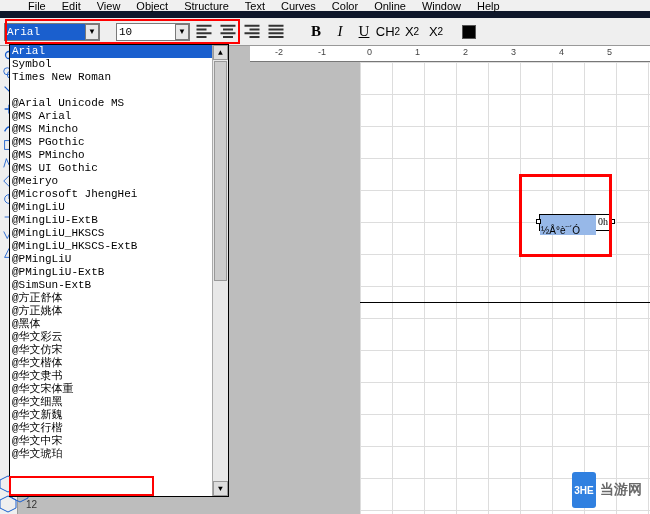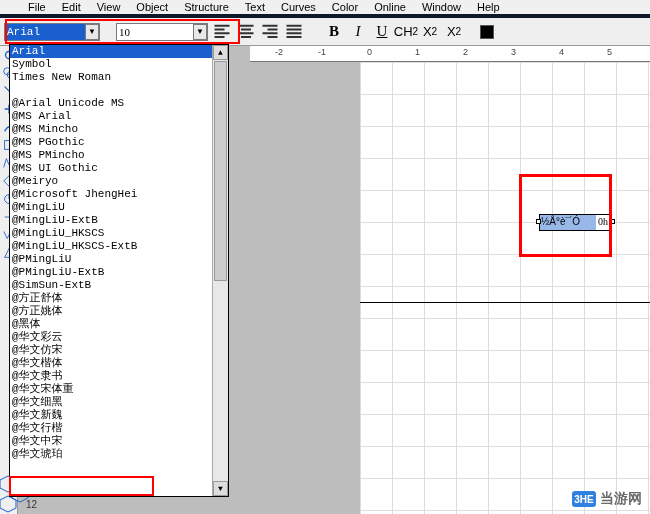--- a/index.html
+++ b/index.html
@@ -11,21 +11,21 @@
       background: #bdbdbd;
       overflow: hidden;
       position: relative;
     }
     .menubar {
       height: 18px;
       background: #f0f0f0;
       display: flex;
       align-items: center;
       padding-left: 20px;
-      border-bottom: 4px solid #0f172a;
+      border-bottom: 7px solid #0f172a;
     }
     .menubar span {
       padding: 0 8px;
       color: #000;
       cursor: pointer;
     }
     .toolbar {
       height: 28px;
       background: #efefef;
       display: flex;
@@ -54,25 +54,25 @@
       width: 14px;
       height: 16px;
       background: #e8e8e8;
       border: 1px solid #7a7a7a;
       display: flex;
       align-items: center;
       justify-content: center;
       font-size: 8px;
     }
     .size-input {
-      width: 92px;
+      width: 74px;
       height: 18px;
       border: 1px solid #7a7a7a;
       background: #fff;
-      font-family: Liberation Serif, serif;
+      font-family: Liberation Mono, monospace;
       font-size: 11px;
       padding: 0 14px 0 2px;
     }
     .size-box { position: relative; }
     .red-box1 {
       position: absolute;
       left: 5px;
       top: 19px;
       width: 235px;
       height: 25px;
@@ -238,21 +238,21 @@
       width: 72px;
       height: 17px;
       background: #fff;
       border: 1px solid #000;
       display: flex;
     }
     .text-obj .sel-t {
       background: #97b8e8;
       color: #000;
       font-size: 10px;
-      padding: 1px 1px;
+      padding: 10px 1px;
       flex: 1;
     }
     .text-obj .plain-t {
       font-size: 10px;
       padding: 1px 2px;
       font-family: Liberation Serif, serif;
     }
     .text-handles .h {
       position: absolute;
       width: 5px; height: 5px;
@@ -275,21 +275,21 @@
       bottom: 6px;
       display: flex;
       align-items: center;
       gap: 4px;
       z-index: 100;
       color: #6a6a6a;
       font-size: 14px;
       font-weight: bold;
     }
     .watermark .logo {
-      width: 24px; height: 16px;
+      width: 24px; height: 36px;
       background: #3080e0;
       color: #fff;
       display: flex; align-items: center; justify-content: center;
       font-size: 10px;
       border-radius: 3px;
     }
     .hex-shapes {
       position: absolute;
       left: 0;
       bottom: 0;

